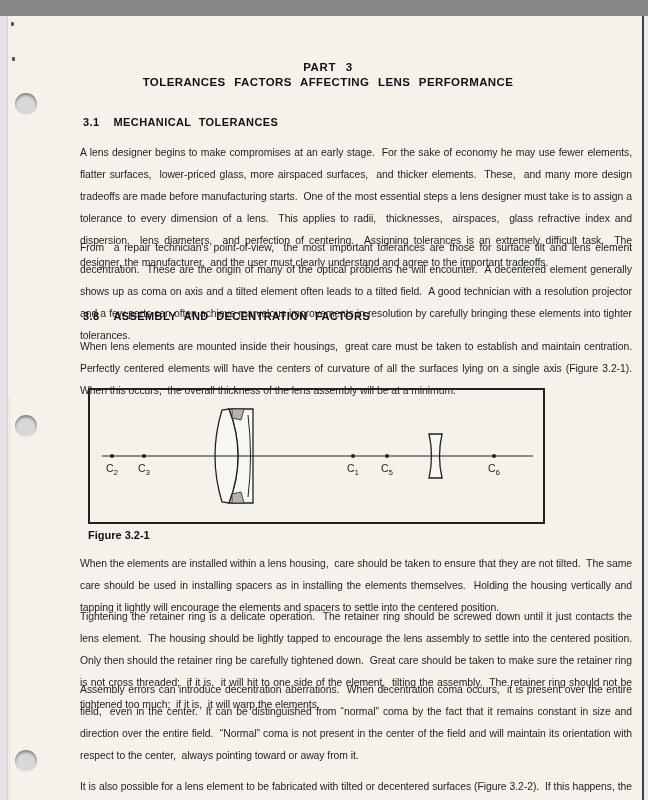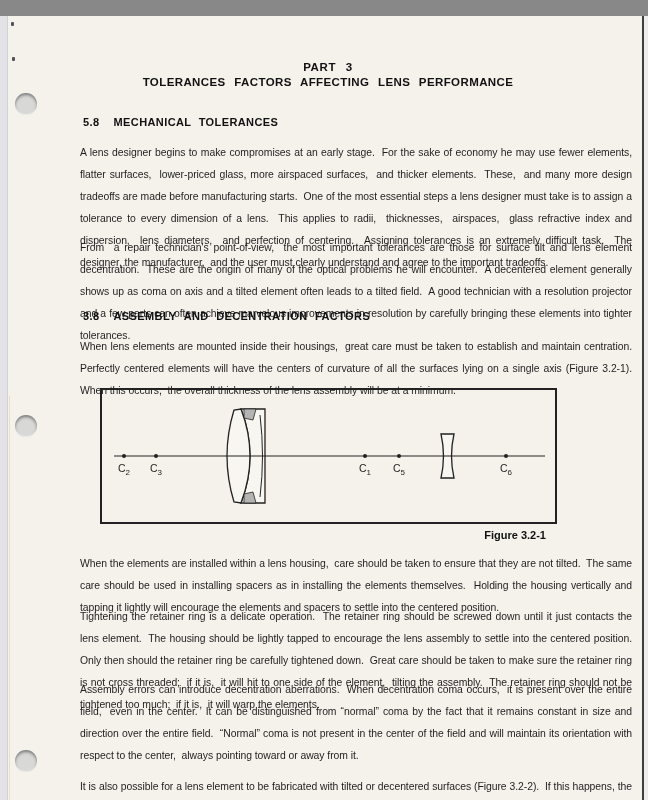--- a/index.html
+++ b/index.html
@@ -32,22 +32,22 @@
 
   .para{
     position:absolute;left:80px;width:552px;
     font-size:10.4px;line-height:22px;text-align:justify;
     white-space:pre-wrap;letter-spacing:-0.05px;
   }
   .p1{top:126px;} .p2{top:221px;} .p3{top:320px;}
   .p4{top:537px;} .p5{top:590px;} .p6{top:663px;}
   .p7{top:723px;} .p8{top:760px;}
 
-  .figure-wrap{position:absolute;left:100px;top:372px;width:458px;height:138px;}
-  .fig-caption{position:absolute;left:88px;top:513px;width:458px;text-align:right;font-size:11px;font-weight:bold;color:#111;}
+  .figure-wrap{position:absolute;left:88px;top:372px;width:458px;height:138px;}
+  .fig-caption{position:absolute;left:88px;top:513px;width:458px;text-align:left;font-size:11px;font-weight:bold;color:#111;}
 
   .footer-title{position:absolute;left:370px;top:786px;font-size:10px;word-spacing:2px;color:#222;}
   .footer-date{position:absolute;left:547px;top:786px;font-size:12px;color:#222;}
   .footer-page{position:absolute;left:608px;top:782px;font-size:12.5px;font-weight:bold;color:#111;}
   .footer-rule{position:absolute;left:365px;top:797px;width:278px;height:2px;background:#3a3a3a;}
 </style>
 </head>
 <body>
 
 <div class="page">
@@ -59,21 +59,21 @@
   <div class="speck s1"></div>
   <div class="speck s2"></div>
   <div class="punch-hole hole1"></div>
   <div class="punch-hole hole2"></div>
   <div class="punch-hole hole3"></div>
 
   <div class="hdr hdr1">PART 3</div>
   <div class="hdr hdr2">TOLERANCES  FACTORS  AFFECTING  LENS  PERFORMANCE</div>
 
   <div class="sec-h sec31">
-    <span class="num">5.8</span><span>MECHANICAL  TOLERANCES</span>
+    <span class="num">3.1</span><span>MECHANICAL  TOLERANCES</span>
   </div>
 
   <div class="para p1">A lens designer begins to make compromises at an early stage.  For the sake of economy he may use fewer elements, flatter surfaces,  lower-priced glass, more airspaced surfaces,  and thicker elements.  These,  and many more design tradeoffs are made before manufacturing starts.  One of the most essential steps a lens designer must take is to assign a tolerance to every dimension of a lens.  This applies to radii,  thicknesses,  airspaces,  glass refractive index and dispersion,  lens diameters,  and perfection of centering.  Assigning tolerances is an extremely difficult task.  The designer, the manufacturer,  and the user must clearly understand and agree to the important tradeoffs.</div>
   <div class="para p2">From  a repair technician's point-of-view,  the most important tolerances are those for surface tilt and lens element decentration.  These are the origin of many of the optical problems he will encounter.  A decentered element generally shows up as coma on axis and a tilted element often leads to a tilted field.  A good technician with a resolution projector and a few parts can often achieve marvelous improvements in resolution by carefully bringing these elements into tighter tolerances.</div>
 
   <div class="sec-h sec32">
     <span class="num">3.8</span><span>ASSEMBLY  AND  DECENTRATION  FACTORS</span>
   </div>
 
   <div class="para p3">When lens elements are mounted inside their housings,  great care must be taken to establish and maintain centration. Perfectly centered elements will have the centers of curvature of all the surfaces lying on a single axis (Figure 3.2-1). When this occurs,  the overall thickness of the lens assembly will be at a minimum.</div>

